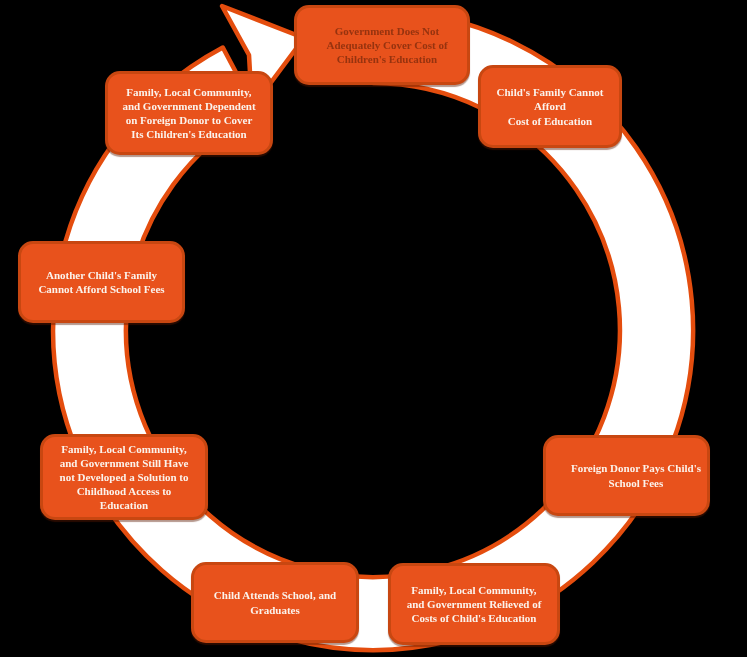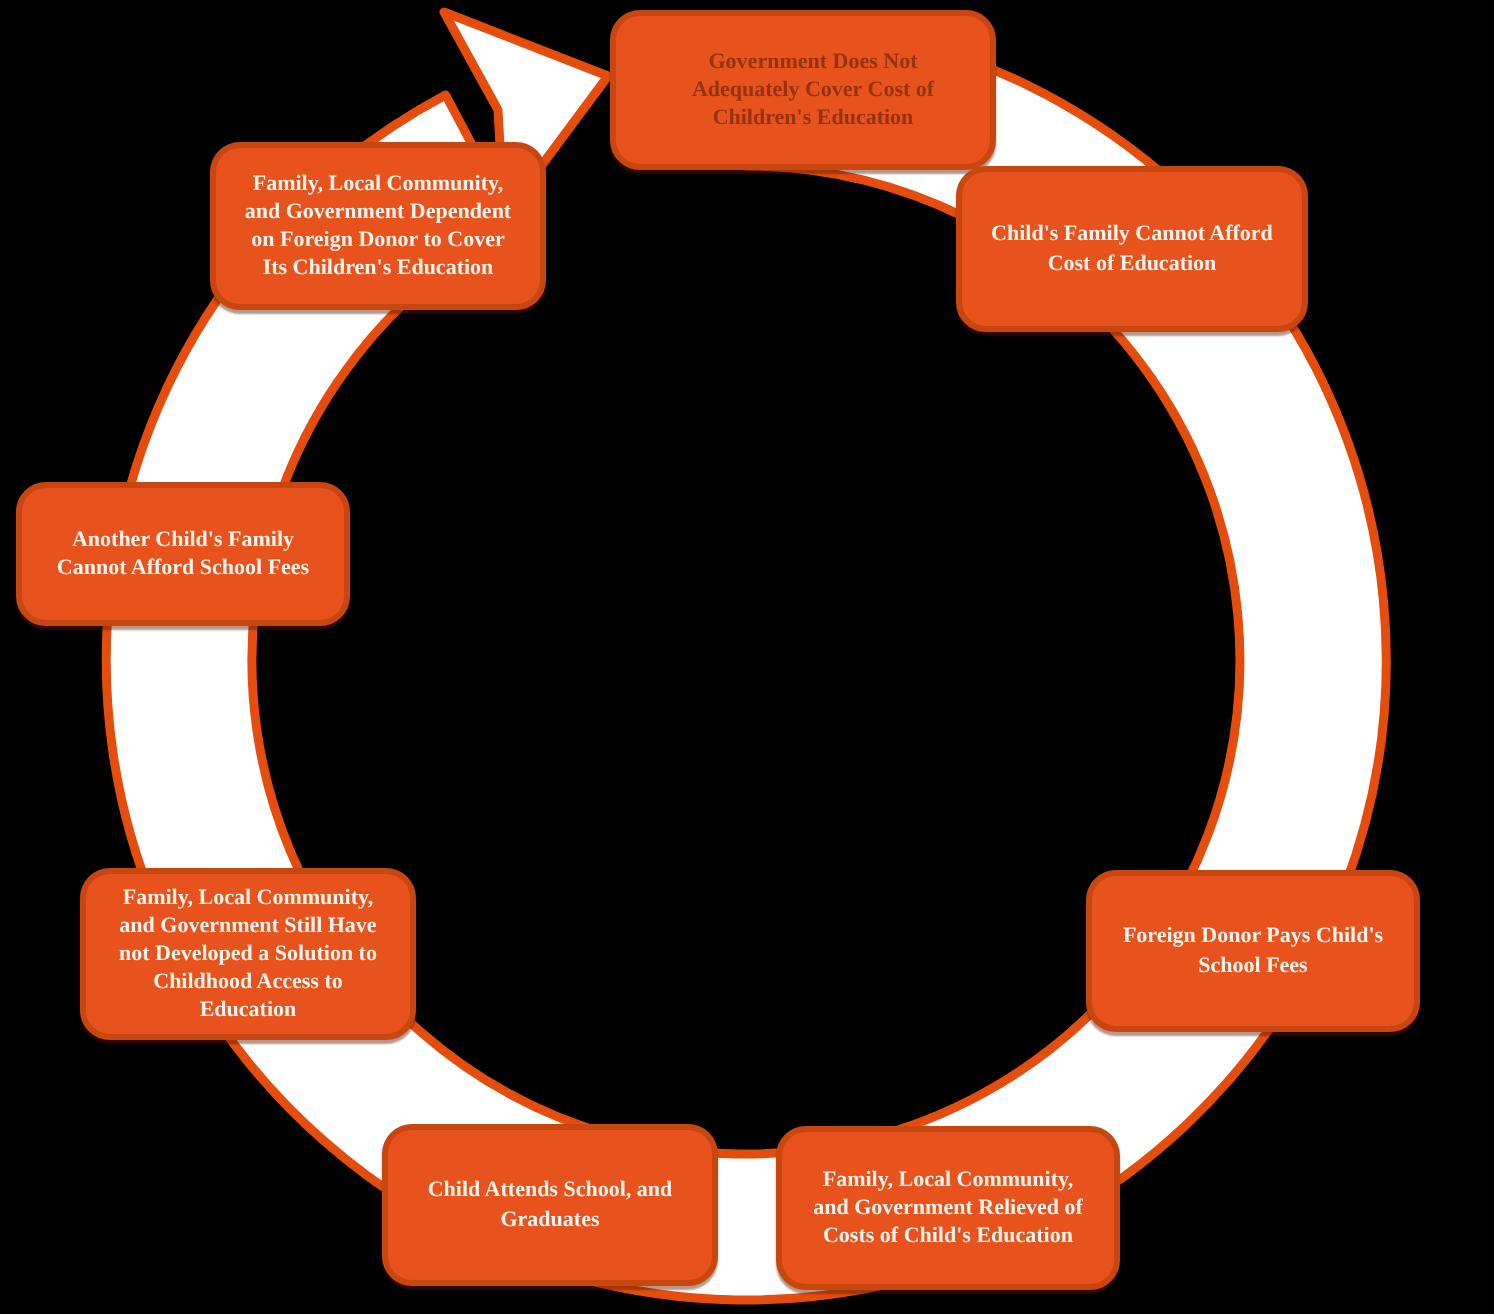--- a/index.html
+++ b/index.html
@@ -52,33 +52,33 @@
 
 <div class="stage">
 
   <svg class="ring-svg" viewBox="0 0 747 657" aria-hidden="true">
 
     <path class="ring-band" d="M 373 10 A 320 320 0 1 1 222.8 47.5 L 257 111.9 A 247 247 0 1 0 373 83 Z"></path>
 
     <path class="ring-arrow" d="M 304 38 L 222 6 L 249 55 L 252 108 Z"></path>
   </svg>
 
-  <div class="node dark-text" style="left:305px;top:5px;width:193px;height:80px;padding-left:16px;">
+  <div class="node dark-text" style="left:294px;top:5px;width:176px;height:80px;padding-left:16px;">
     <span class="node-label">Government Does Not
 Adequately Cover Cost of
 Children's Education</span>
   </div>
 
-  <div class="node" style="left:478px;top:83px;width:176px;height:83px;">
+  <div class="node" style="left:478px;top:65px;width:144px;height:83px;">
     <span class="node-label">Child's Family Cannot Afford
 Cost of Education</span>
   </div>
 
 
-  <div class="node" style="left:543px;top:435px;width:167px;height:81px;">
+  <div class="node" style="left:543px;top:435px;width:167px;height:81px;justify-content:flex-end;">
     <span class="node-label">Foreign Donor Pays Child's
 School Fees</span>
   </div>
 
   <div class="node" style="left:388px;top:563px;width:172px;height:82px;">
     <span class="node-label">Family, Local Community,
 and Government Relieved of
 Costs of Child's Education</span>
   </div>
 
@@ -88,21 +88,21 @@
   </div>
 
   <div class="node" style="left:40px;top:434px;width:168px;height:86px;">
     <span class="node-label">Family, Local Community,
 and Government Still Have
 not Developed a Solution to
 Childhood Access to
 Education</span>
   </div>
 
-  <div class="node" style="left:8px;top:241px;width:167px;height:72px;">
+  <div class="node" style="left:18px;top:241px;width:167px;height:82px;">
     <span class="node-label">Another Child's Family
 Cannot Afford School Fees</span>
   </div>
 
   <div class="node" style="left:105px;top:71px;width:168px;height:84px;">
     <span class="node-label">Family, Local Community,
 and Government Dependent
 on Foreign Donor to Cover
 Its Children's Education</span>
   </div>

